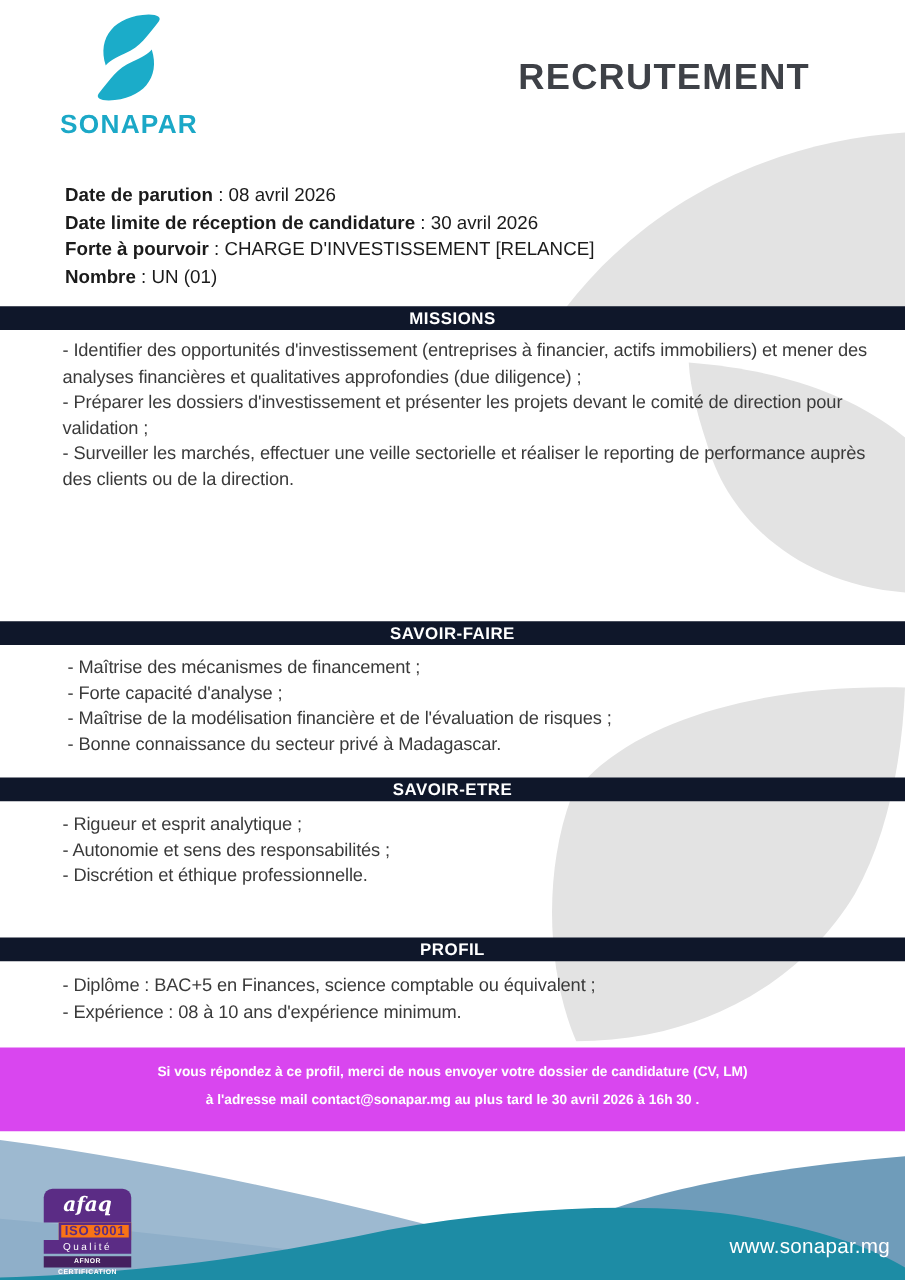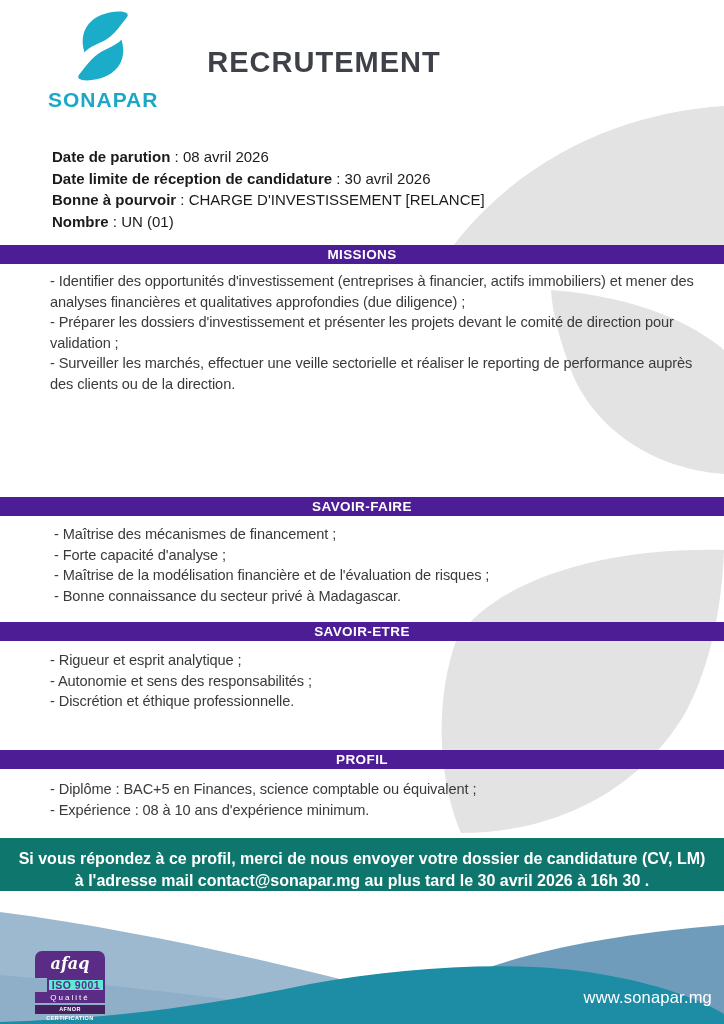--- a/index.html
+++ b/index.html
@@ -10,61 +10,61 @@
     background:#ffffff; overflow:hidden;
   }
   .bg { position:absolute; inset:0; z-index:0; }
   .content { position:absolute; inset:0; z-index:1; }
 
   
   .logo-wrap { position:absolute; left:48px; top:6px; width:110px; text-align:center; }
   .logo-mark { width:82px; height:80px; margin:0 auto; display:block; }
   .logo-text { font-size:21px; font-weight:bold; color:#1BA8C7; letter-spacing:1px; margin-top:2px; }
   .page-title {
-    position:absolute; left:0; top:46px; width:648px; text-align:center;
+    position:absolute; left:0; top:46px; width:648px; text-align:right;
     font-size:29px; font-weight:bold; color:#3E4147; letter-spacing:1px;
   }
 
   
   .info { position:absolute; left:52px; top:146px; font-size:15px; color:#1b1b1b; line-height:21.6px; }
   .info .lbl { font-weight:bold; }
   .info .sep { white-space:pre; }
 
   
   .banner {
-    position:absolute; left:0; width:724px; height:19px; background:#4c1d95;
+    position:absolute; left:0; width:724px; height:19px; background:#0f172a;
     color:#ffffff; font-weight:bold; font-size:13.5px; text-align:center;
     line-height:19px; letter-spacing:0.4px; z-index:2;
   }
   .b-missions { top:245px; }
   .b-savoirfaire { top:497px; }
   .b-savoiretre { top:622px; }
   .b-profil { top:750px; }
 
   
   .list { position:absolute; font-size:14.6px; color:#3a3a3a; line-height:20.6px; letter-spacing:-0.1px; z-index:2; }
   .l-missions { left:50px; top:271px; width:644px; }
   .l-savoirfaire { left:54px; top:524px; width:620px; }
   .l-savoiretre { left:50px; top:650px; width:620px; }
   .l-profil { left:50px; top:779px; width:620px; }
   .list p { margin:0; }
 
   
   .cta {
-    position:absolute; left:0; top:838px; width:724px; height:53px; background:#0f766e;
-    color:#fff; text-align:center; font-weight:bold; font-size:16px; z-index:3;
+    position:absolute; left:0; top:838px; width:724px; height:67px; background:#d946ef;
+    color:#fff; text-align:center; font-weight:bold; font-size:11px; z-index:3;
     padding-top:10px; line-height:21.5px;
   }
 
   
   .afaq { position:absolute; left:35px; top:951px; width:70px; z-index:5; text-align:center; }
   .afaq .box1 { background:#5B2C85; color:#fff; border-radius:7px 7px 0 0;
     font-size:16px; font-weight:bold; font-style:italic; font-family:"DejaVu Serif", serif;
     height:27px; line-height:26px; }
-  .afaq .box2 { background:#5eead4; border:2px solid #5B2C85; color:#5B2C85;
+  .afaq .box2 { background:#f97316; border:2px solid #5B2C85; color:#5B2C85;
     font-weight:bold; font-size:10.5px; height:14px; line-height:10px; letter-spacing:0.5px;margin-left:12px; }
   .afaq .box3 { background:#5B2C85; color:#fff; font-size:8px; letter-spacing:2px; height:11px; line-height:11px; }
   .afaq .box4 { background:#45215F; color:#fff; font-weight:bold; font-size:5.5px;
     letter-spacing:0.4px; height:9px; line-height:9px; margin-top:2px; }
 
   .website { position:absolute; right:12px; top:988px; z-index:5; color:#ffffff;
     font-size:16.5px; font-weight:normal; letter-spacing:0.2px; }
 </style>
 </head>
 <body>
@@ -96,21 +96,21 @@
     </div>
 
     <div class="page-title">RECRUTEMENT</div>
 
     <div class="info">
 
         <div><span class="lbl">Date de parution</span><span class="sep"> : </span><span>08 avril 2026</span></div>
 
         <div><span class="lbl">Date limite de réception de candidature</span><span class="sep"> : </span><span>30 avril 2026</span></div>
 
-        <div><span class="lbl">Bonne à pourvoir</span><span class="sep"> : </span><span>CHARGE D'INVESTISSEMENT [RELANCE]</span></div>
+        <div><span class="lbl">Forte à pourvoir</span><span class="sep"> : </span><span>CHARGE D'INVESTISSEMENT [RELANCE]</span></div>
 
         <div><span class="lbl">Nombre</span><span class="sep"> : </span><span>UN (01)</span></div>
       </div>
 
     <div class="banner b-missions">MISSIONS</div>
     <div class="list l-missions">
 
     <p>- Identifier des opportunités d'investissement (entreprises à financier, actifs immobiliers) et mener des analyses financières et qualitatives approfondies (due diligence) ;</p>
         <p>- Préparer les dossiers d'investissement et présenter les projets devant le comité de direction pour validation ;</p>
         <p>- Surveiller les marchés, effectuer une veille sectorielle et réaliser le reporting de performance auprès des clients ou de la direction.</p>

